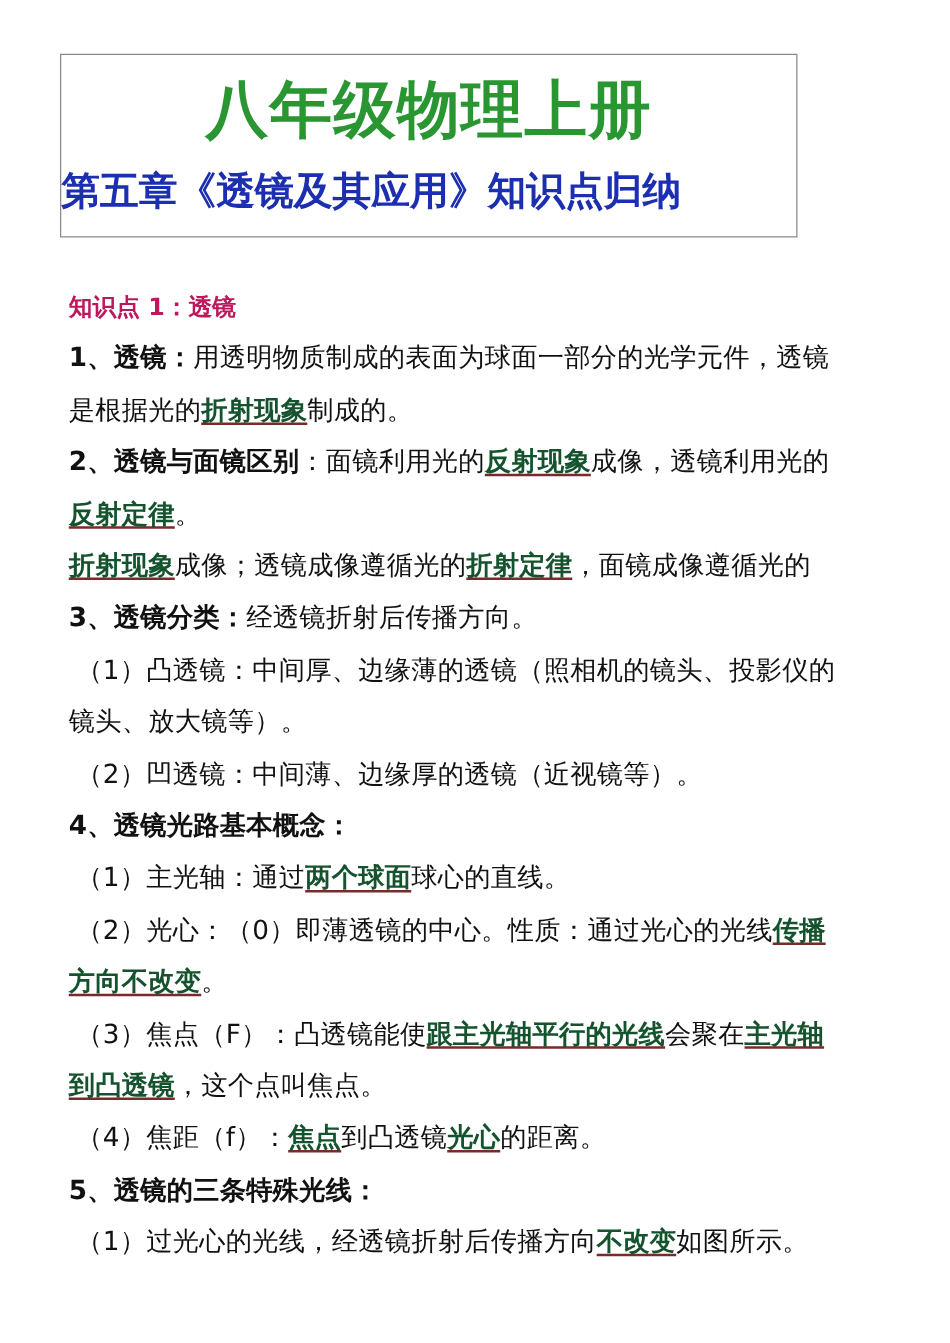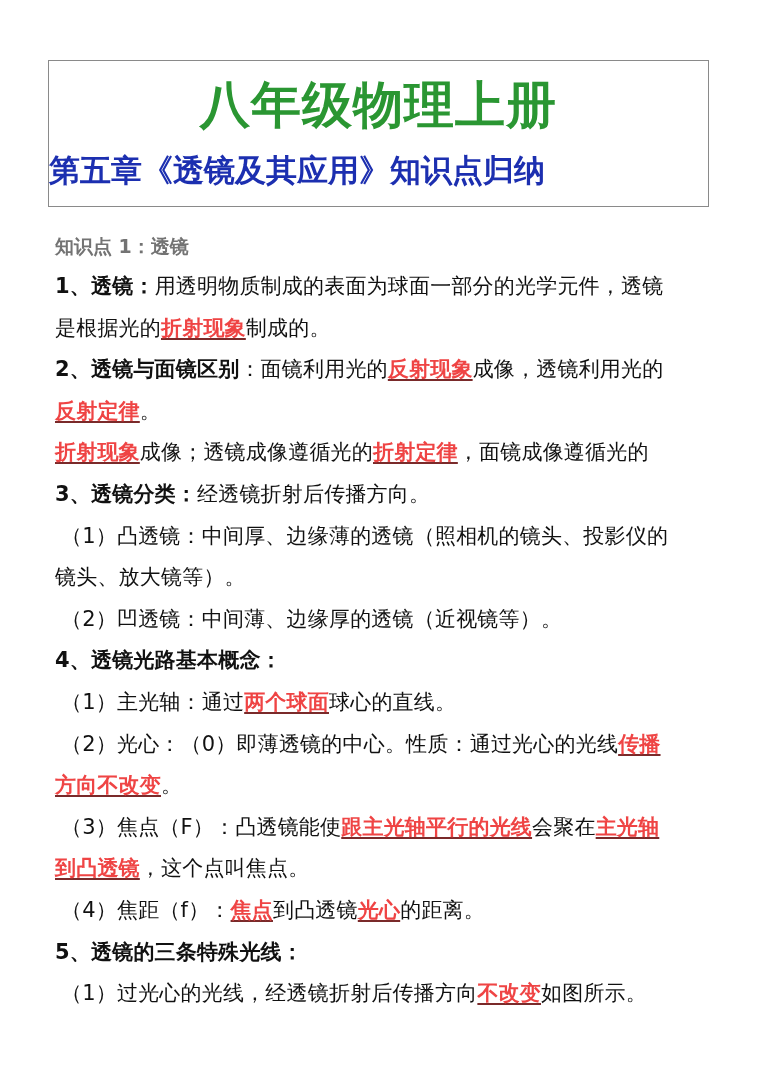--- a/index.html
+++ b/index.html
@@ -1,31 +1,31 @@
 <!DOCTYPE html>
 <html><head>
 <meta charset="utf-8">
 <style>
   html, body { margin: 0; padding: 0; background: #ffffff; }
   body { width: 760px; height: 1074px; position: relative; overflow: hidden;
          font-family: "DejaVu Sans", "Liberation Sans", sans-serif; color: #111; }
-  .title-box { position: absolute; left: 48px; top: 60px; width: 661px; height: 147px;
+  .title-box { position: absolute; left: 48px; top: 43px; width: 590px; height: 147px;
                border: 1.5px solid #8a8a8a; box-sizing: border-box; background: #fff; }
   .title-main { position: absolute; left: 0; right: 0; top: 16px; text-align: center;
                 font-family: "DejaVu Serif", "Liberation Serif", serif; font-weight: bold;
                 font-size: 50px; line-height: 56px; letter-spacing: 1px; color: #2a9632; }
   .title-sub { position: absolute; left: 0; right: 0; top: 90px; text-align: left;
                font-family: "DejaVu Serif", "Liberation Serif", serif; font-weight: bold;
                font-size: 31px; line-height: 38px; color: #1c2fb0; }
   .content { position: absolute; left: 55px; top: 226px; width: 660px; }
-  .kp-heading { font-size: 19px; font-weight: bold; color: #737373; line-height: 40px; height: 40px; }
+  .kp-heading { font-size: 19px; font-weight: bold; color: #be185d; line-height: 40px; height: 40px; }
   .line { font-size: 21px; line-height: 41.6px; height: 41.6px; white-space: nowrap; letter-spacing: 0.2px; }
   .indent { padding-left: 6px; }
   .lead { font-weight: bold; }
-  .hl { color: #ef4444; font-weight: bold; text-decoration: underline; text-decoration-color: #7a2a2a;
+  .hl { color: #14532d; font-weight: bold; text-decoration: underline; text-decoration-color: #7a2a2a;
         text-underline-offset: 3px; text-decoration-thickness: 1.5px; }
 </style>
 </head>
 <body>
 
 <div class="title-box">
   <div class="title-main">八年级物理上册</div>
   <div class="title-sub">第五章《透镜及其应用》知识点归纳</div>
 </div>
 

